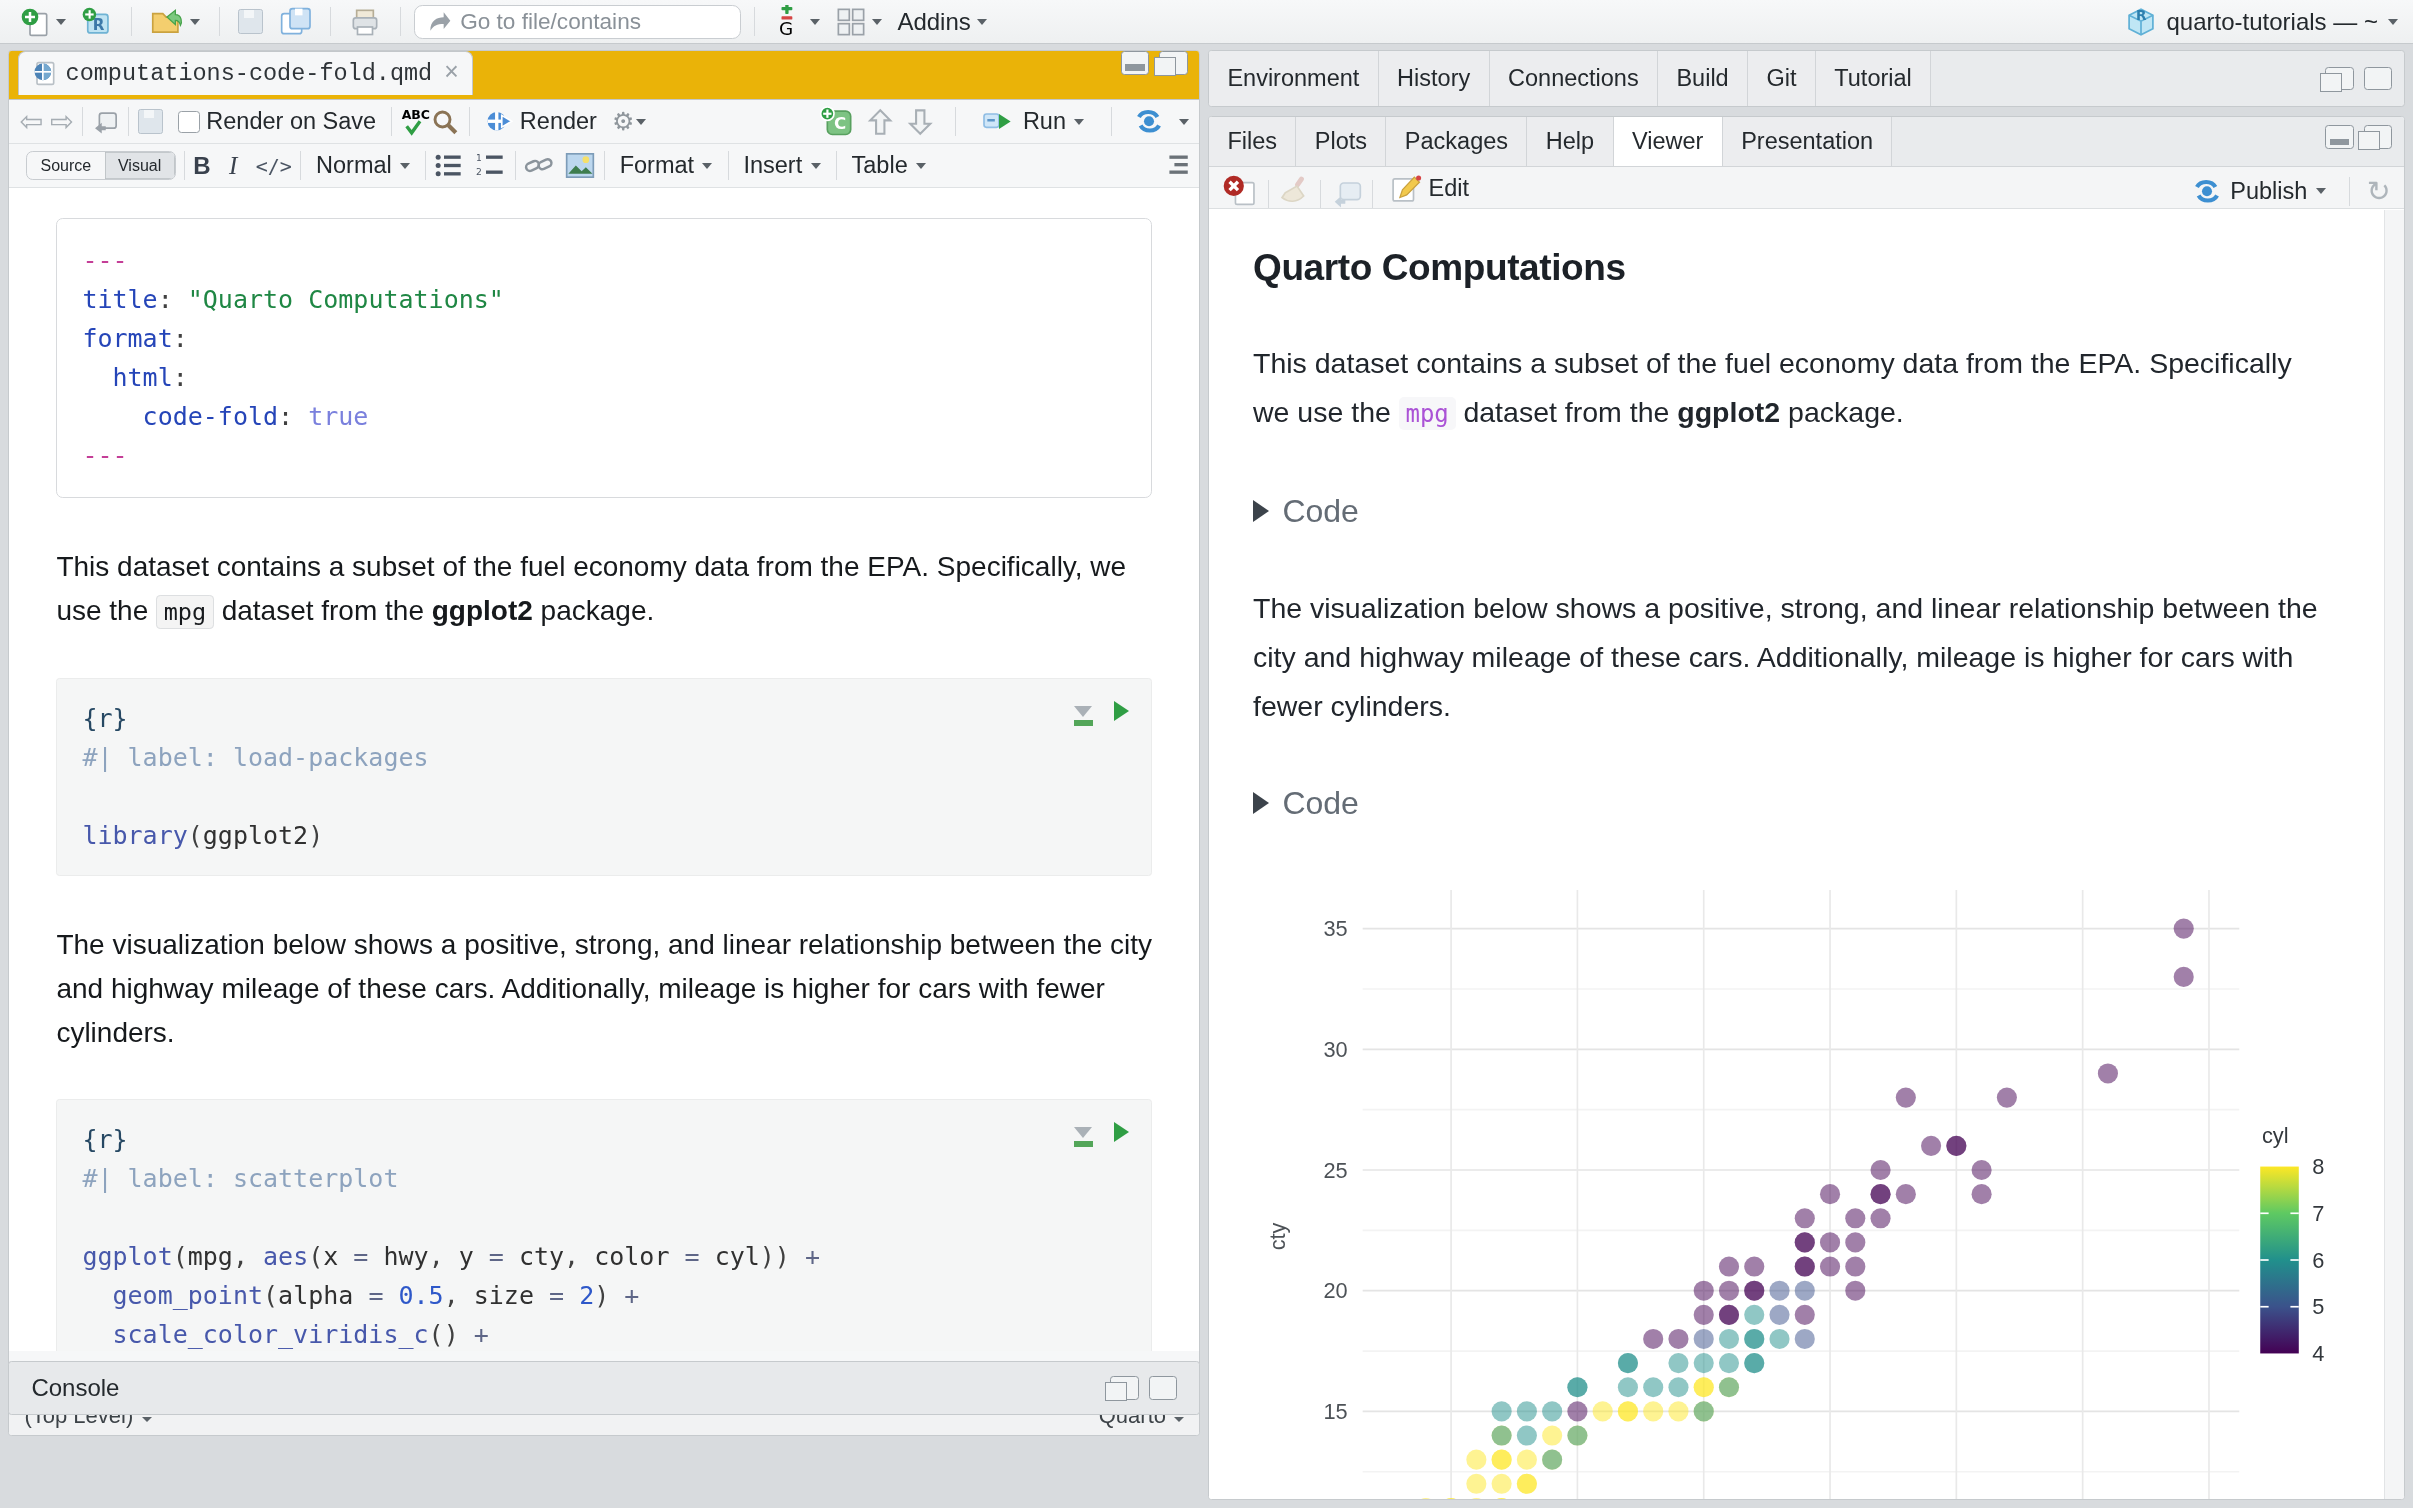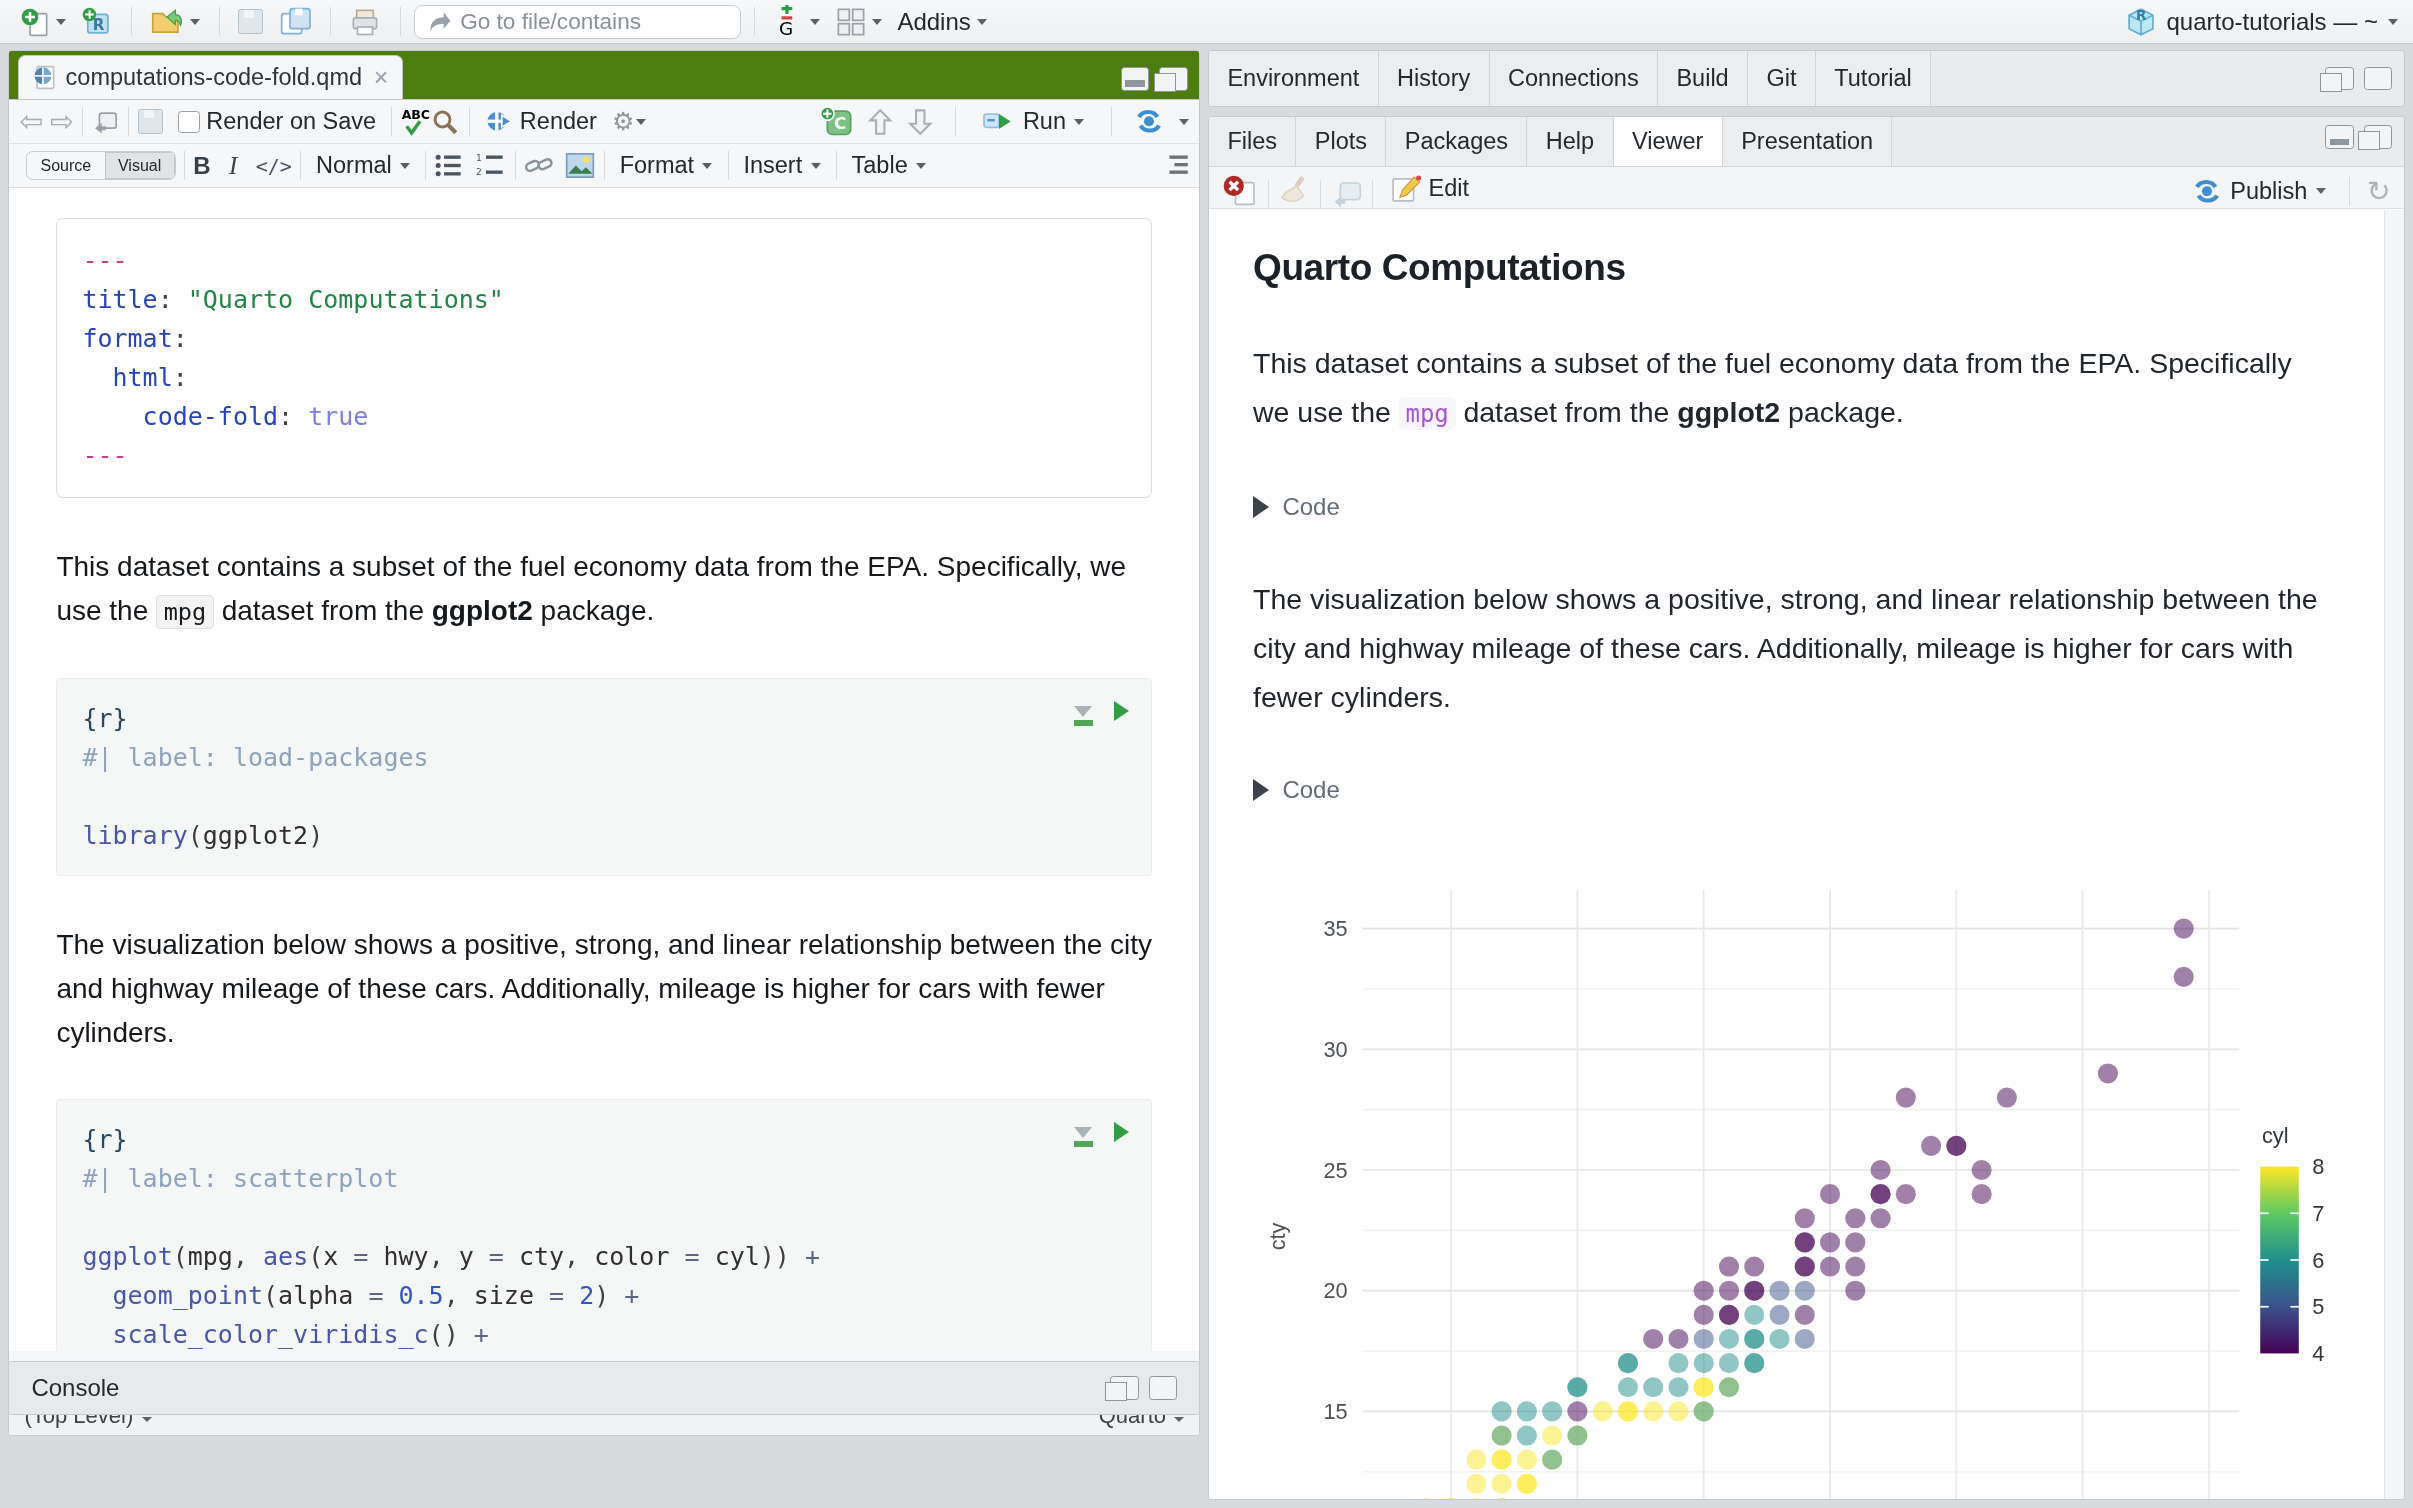--- a/index.html
+++ b/index.html
@@ -24,21 +24,21 @@
   svg.ic { display:block; }
 
   
   .pane { position:absolute; background:#f6f7f8; border:0.8px solid #c6cacd; border-radius:3.4px; overflow:hidden; }
   #editor-pane  { left:8.4px;  top:50px;  width:1192px; height:1386px; }
   #console-pane { left:8.4px;  top:1361px; width:1192px; height:54px; background:#e7e9eb; }
   #env-pane     { left:1208px; top:50px;  width:1197px; height:57px; background:#e9ebed; }
   #viewer-pane  { left:1208px; top:116px; width:1197px; height:1384px; background:#fff; }
 
   
-  #editor-tabstrip { height:49px; background:#4d7c0f; display:flex; align-items:flex-end; border-bottom:0.8px solid #c3c7ca; }
+  #editor-tabstrip { height:49px; background:#eab308; display:flex; align-items:flex-start; border-bottom:0.8px solid #c3c7ca;font-family:Liberation Mono, monospace; }
   .etab { display:flex; align-items:center; gap:8.4px; height:44px; background:#f6f7f8;
     border:0.8px solid #c3c7ca; border-bottom:none; border-radius:7.5px 7.5px 0 0; margin-left:8.4px; padding:0 13.4px;
     font-size:23.5px; color:#2f3438; }
   .etab .x { color:#9aa1a8; font-size:25px; margin-left:3.4px; }
   .winicons { margin-left:auto; display:flex; gap:10px; padding:0 11.7px 8.4px 0; }
   .wi { width:28.5px; height:23.5px; border:1.7px solid #8f979e; border-radius:3.4px; background:#f2f4f5; position:relative; }
   .wi.min::after { content:""; position:absolute; left:3.4px; right:3.4px; bottom:2.5px; height:6.7px; background:#8f979e; }
   .wi.max::after { content:""; position:absolute; left:-6.7px; top:5px; width:20px; height:17px; border:1.7px solid #8f979e; background:#f2f4f5; }
 
   
@@ -85,21 +85,21 @@
   .ptab.active { background:#fff; border-right:0.8px solid #d2d5d8; }
 
   
   #viewer-tabbar { height:50px; background:#e9ebed; display:flex; align-items:stretch; border-bottom:0.8px solid #d2d5d8; }
   #viewer-toolbar { height:42px; background:#f4f5f6; border-bottom:0.8px solid #dcdfe1; display:flex; align-items:flex-end; padding:0 13.4px; font-size:23.5px; }
   #viewer-content { position:absolute; top:93px; bottom:0; left:0; right:20px; background:#fff; padding:25px 50px 0 44px; overflow:hidden; }
   #viewer-scrollbar { position:absolute; top:93px; bottom:0; right:0; width:20px; background:#f4f5f6; border-left:0.8px solid #e2e4e6; }
   #doc-title { font-size:37px; font-weight:600; color:#1c2127; letter-spacing:-0.4px; margin:11.7px 0 50px 0; }
   .vprose { font-size:28.5px; line-height:49px; color:#21262c; width:1081px; }
   .vcode { font-family:"DejaVu Sans Mono", monospace; font-size:24px; color:#ab53d6; background:#f7f7f9; border-radius:5px; padding:2.5px 6.7px; }
-  .fold { display:flex; align-items:center; gap:13.4px; margin:54px 0; color:#646c75; font-size:24px; }
+  .fold { display:flex; align-items:center; gap:13.4px; margin:54px 0; color:#646c75; font-size:32px; }
   .fold .tri { width:0; height:0; border-top:11px solid transparent; border-bottom:11px solid transparent; border-left:16px solid #3c434b; }
   #chart-wrap { position:absolute; left:11.7px; top:680px; }
   .axis-txt { font-family:"Liberation Sans", sans-serif; fill:#4d5257; font-size:26px; }
   .leg-txt { font-family:"Liberation Sans", sans-serif; fill:#33383d; font-size:26px; }
 
   .floppy { width:25px; height:25px; background:#b9d8f2; border:1.7px solid #7fb1dd; border-radius:2.5px; position:relative; }
   .floppy::after { content:""; position:absolute; left:5px; top:0; width:10px; height:8.4px; background:#eef5fb; }
   .floppy.dis { background:#dfe6ec; border-color:#b9c3cc; }
   .floppy.dis::after { background:#f3f6f8; }
 </style>

